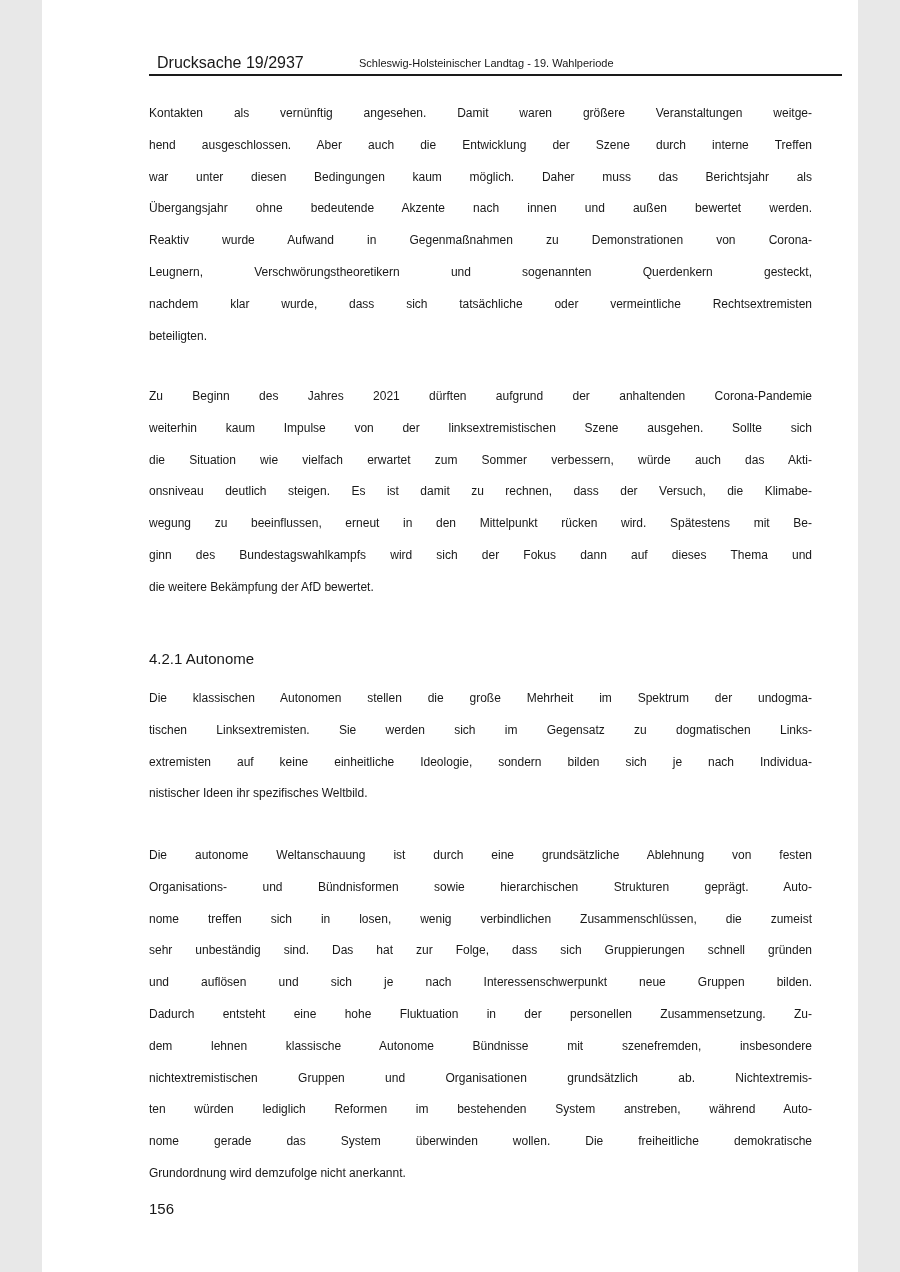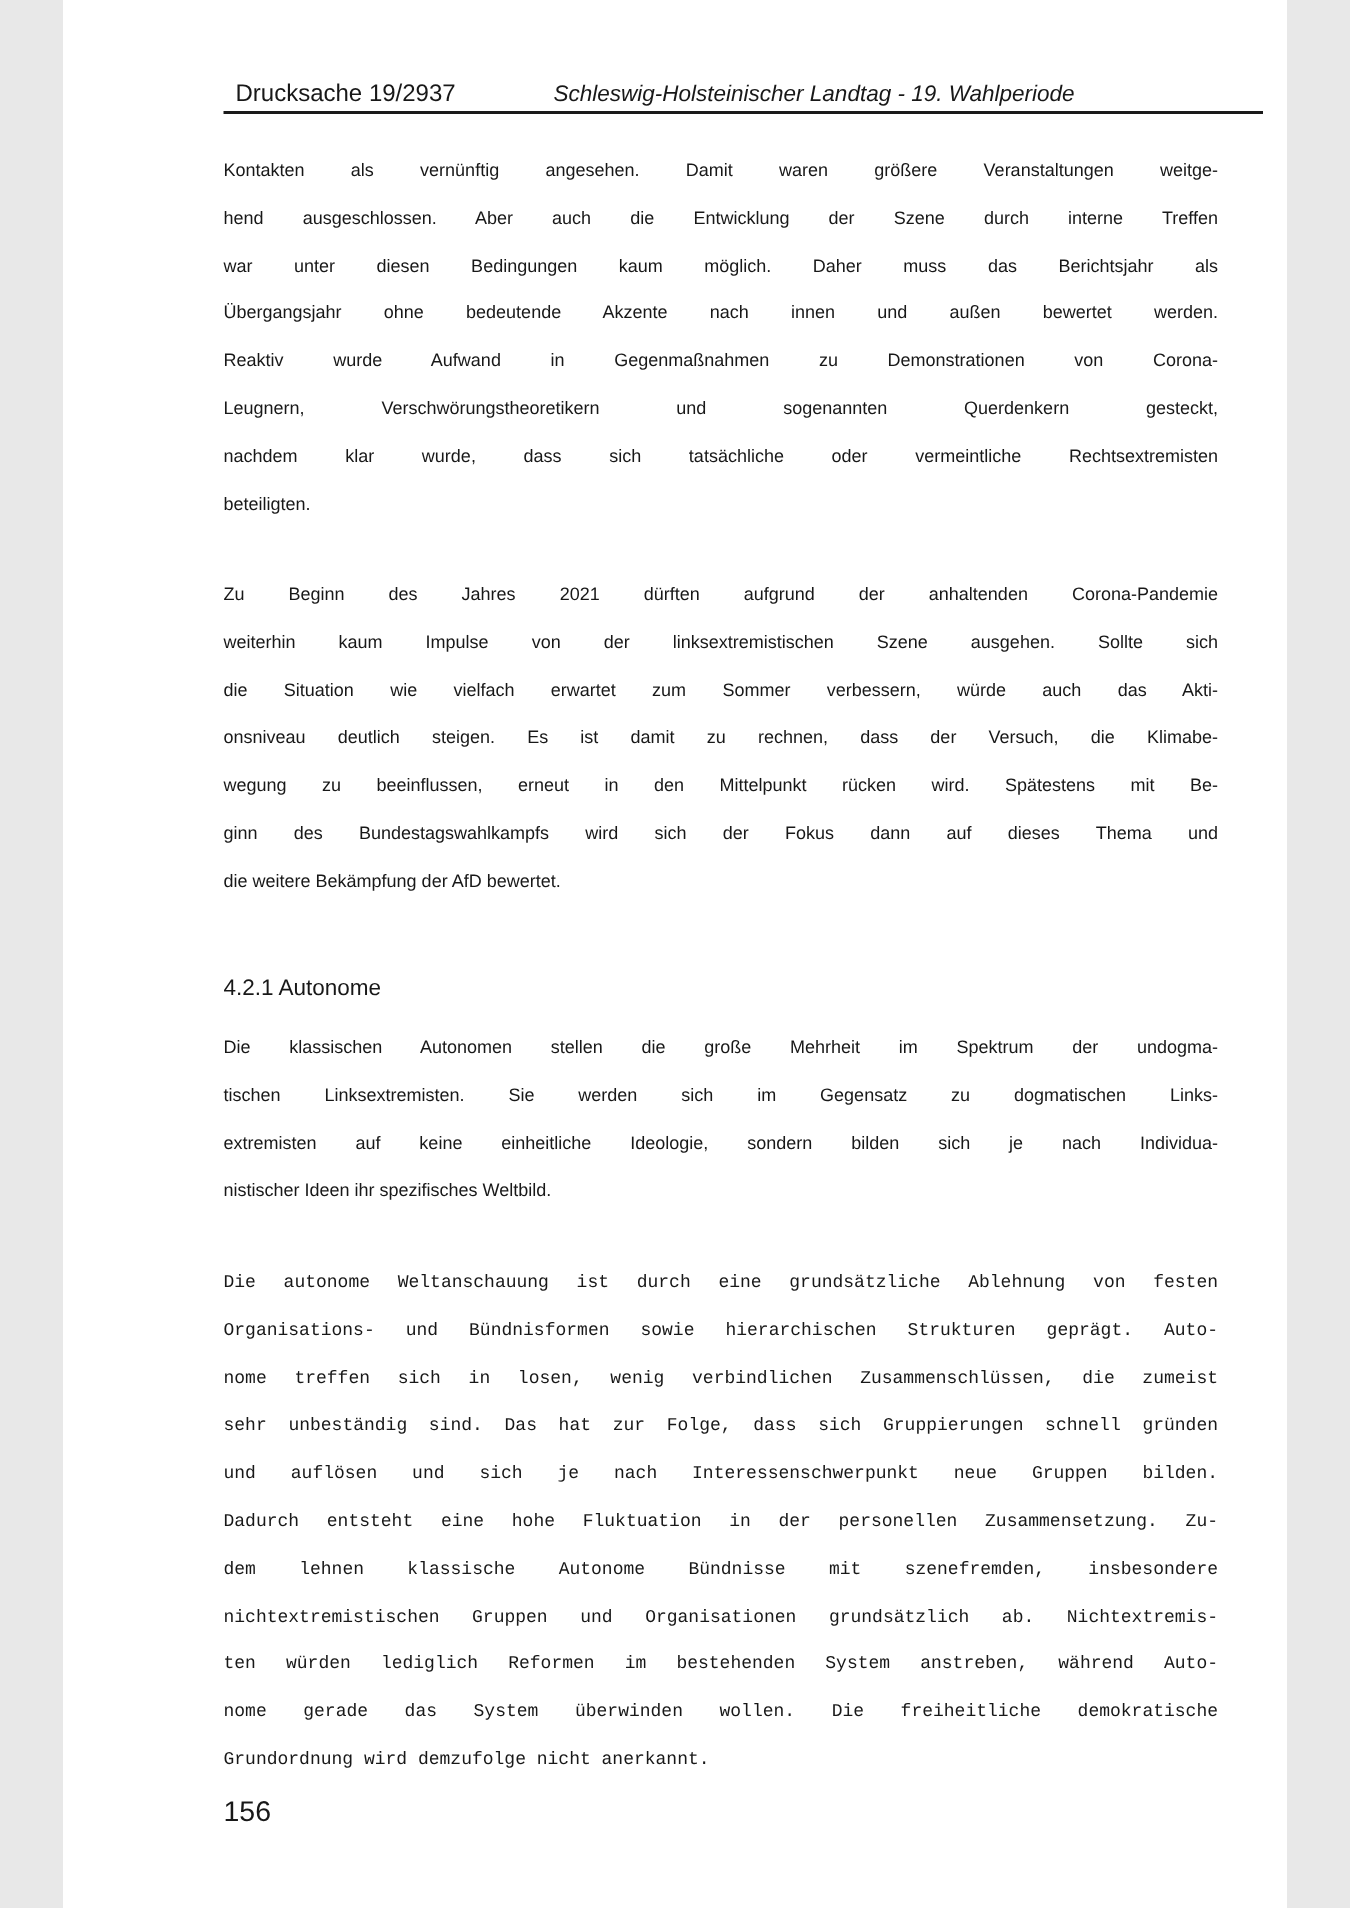--- a/index.html
+++ b/index.html
@@ -17,25 +17,24 @@
     position: absolute;
     top: 53px;
     left: 115px;
     font-size: 16px;
     line-height: 20px;
     white-space: nowrap;
   }
   .hdr-title {
     position: absolute;
     top: 53px;
-    left: 327px;
-    font-size: 15px;
+    left: 317px;
+    font-size: 11px;
     line-height: 20px;
     white-space: nowrap;
-    font-style: italic;
   }
   .hdr-rule {
     position: absolute;
     top: 74px;
     left: 107px;
     width: 693px;
     height: 2px;
     background: #1a1a1a;
   }
   .para {
@@ -60,27 +59,27 @@
     width: 663px;
     margin: 0;
     font-size: 15px;
     font-weight: normal;
     line-height: 32px;
   }
   .page-num {
     position: absolute;
     top: 1198px;
     left: 107px;
-    font-size: 19px;
+    font-size: 15px;
     line-height: 22px;
   }
   #p1 { top: 98px; }
   #p2 { top: 381px; }
   #p3 { top: 683px; }
-  #p4 { top: 840px; font-family: Liberation Mono, monospace; }
+  #p4 { top: 840px; }
 </style>
 </head>
 <body>
 
 <div class="page">
   <span class="hdr-doc">Drucksache 19/2937</span>
   <span class="hdr-title">Schleswig-Holsteinischer Landtag - 19. Wahlperiode</span>
   <div class="hdr-rule"></div>
 
   <div class="para" id="p1">

